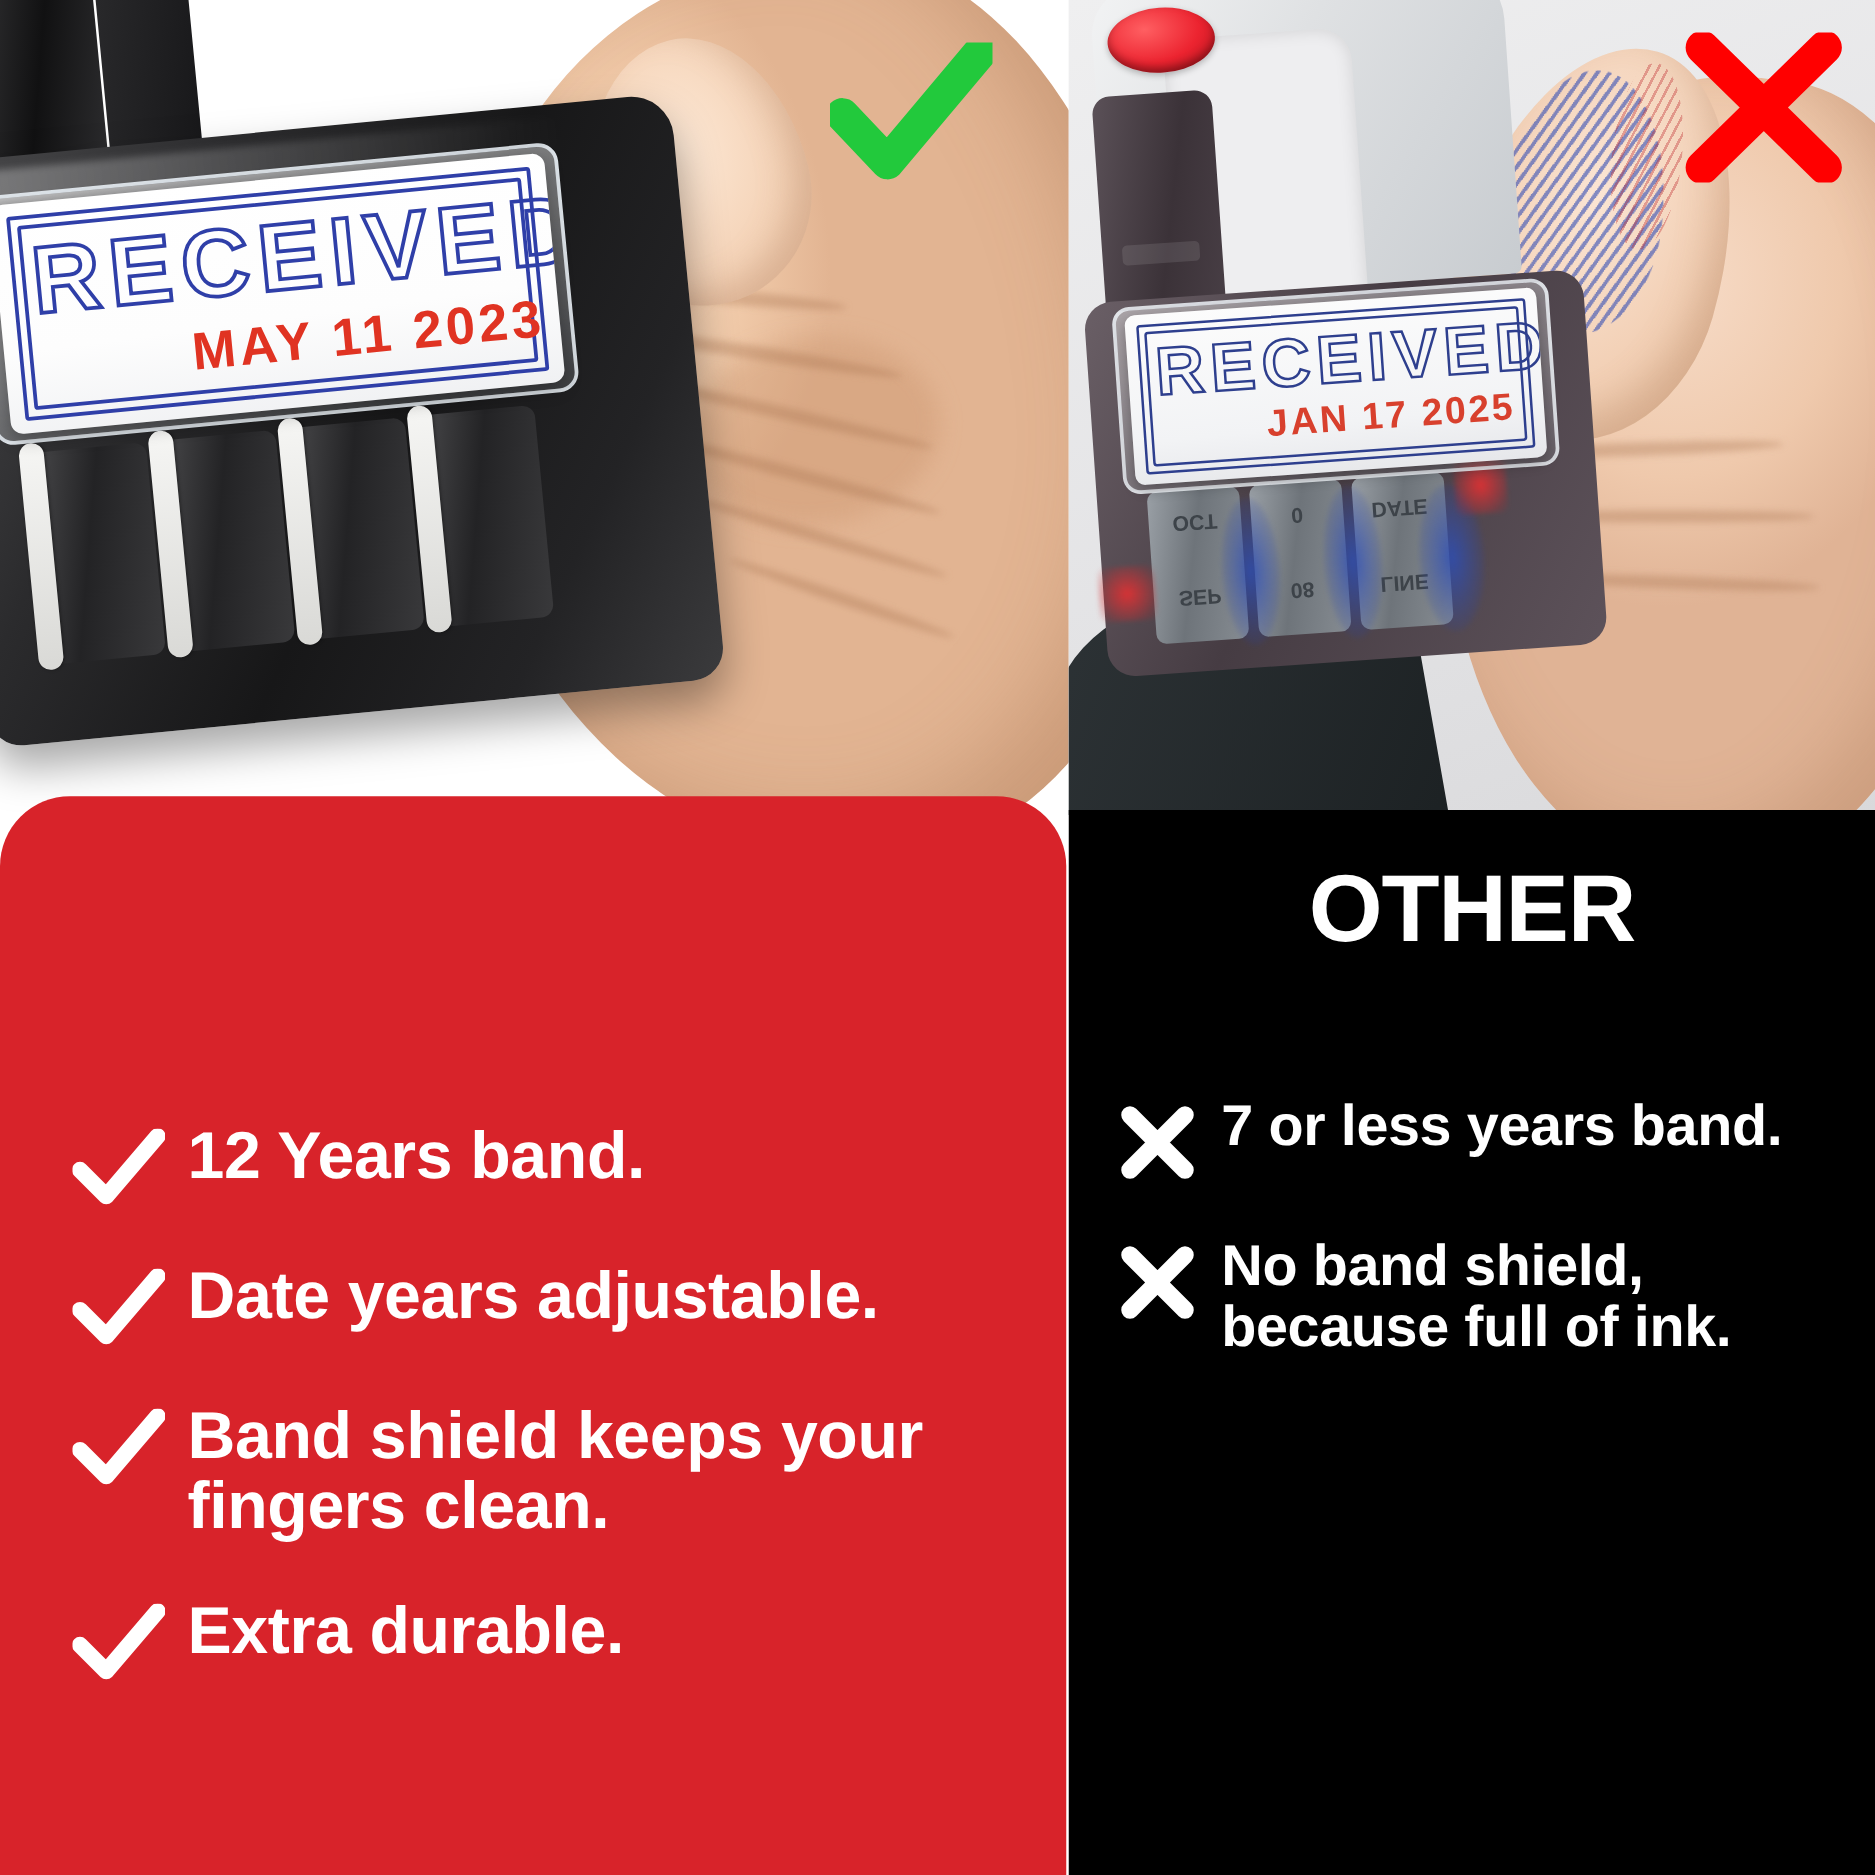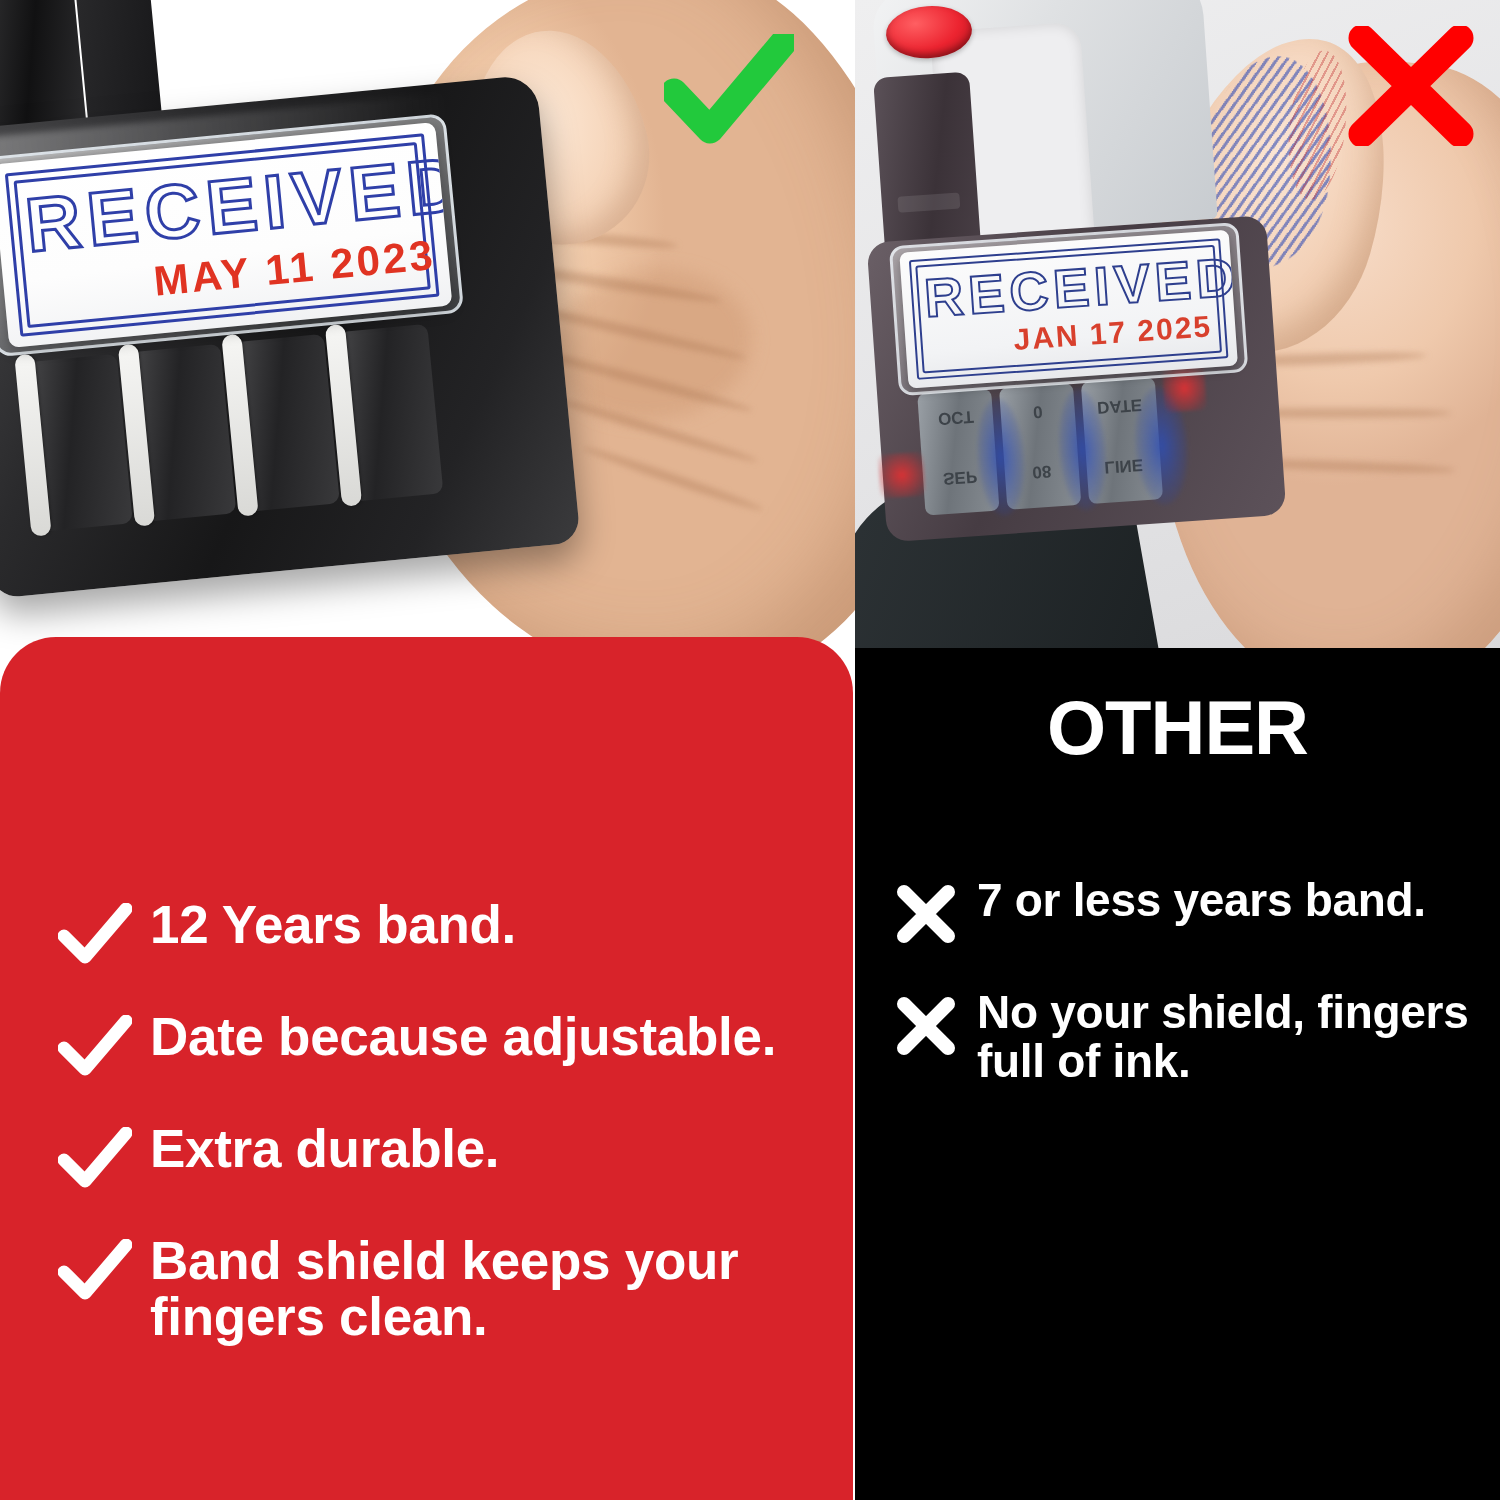--- a/index.html
+++ b/index.html
@@ -392,35 +392,35 @@
         <svg class="bicon bicon-check" viewBox="0 0 74 62">
           <path d="M6 33 L27 54 L68 6" fill="none" stroke="#ffffff" stroke-width="13" stroke-linecap="round" stroke-linejoin="round"></path>
         </svg>
         <div class="btext btext-red">12 Years band.</div>
       </div>
 
       <div class="bullet bullet-red">
         <svg class="bicon bicon-check" viewBox="0 0 74 62">
           <path d="M6 33 L27 54 L68 6" fill="none" stroke="#ffffff" stroke-width="13" stroke-linecap="round" stroke-linejoin="round"></path>
         </svg>
-        <div class="btext btext-red">Date because adjustable.</div>
+        <div class="btext btext-red">Date years adjustable.</div>
       </div>
 
       <div class="bullet bullet-red">
         <svg class="bicon bicon-check" viewBox="0 0 74 62">
           <path d="M6 33 L27 54 L68 6" fill="none" stroke="#ffffff" stroke-width="13" stroke-linecap="round" stroke-linejoin="round"></path>
         </svg>
-        <div class="btext btext-red">Extra durable.</div>
+        <div class="btext btext-red">Band shield keeps your fingers clean.</div>
       </div>
 
       <div class="bullet bullet-red">
         <svg class="bicon bicon-check" viewBox="0 0 74 62">
           <path d="M6 33 L27 54 L68 6" fill="none" stroke="#ffffff" stroke-width="13" stroke-linecap="round" stroke-linejoin="round"></path>
         </svg>
-        <div class="btext btext-red">Band shield keeps your fingers clean.</div>
+        <div class="btext btext-red">Extra durable.</div>
       </div>
 
     </div>
   </div>
 
   <div class="panel panel-black">
     <div class="ptitle ptitle-black">
       <span class="l1">OTHER</span>
     </div>
 
@@ -430,20 +430,20 @@
         <svg class="bicon bicon-x" viewBox="0 0 62 60">
           <path d="M9 8 L53 52 M53 8 L9 52" fill="none" stroke="#ffffff" stroke-width="14" stroke-linecap="round" stroke-linejoin="round"></path>
         </svg>
         <div class="btext btext-black">7 or less years band.</div>
       </div>
 
       <div class="bullet bullet-black">
         <svg class="bicon bicon-x" viewBox="0 0 62 60">
           <path d="M9 8 L53 52 M53 8 L9 52" fill="none" stroke="#ffffff" stroke-width="14" stroke-linecap="round" stroke-linejoin="round"></path>
         </svg>
-        <div class="btext btext-black">No your shield, fingers full of ink.</div>
+        <div class="btext btext-black">No band shield, because full of ink.</div>
       </div>
 
 
     </div>
   </div>
 
 </div>
 
 </body></html>

